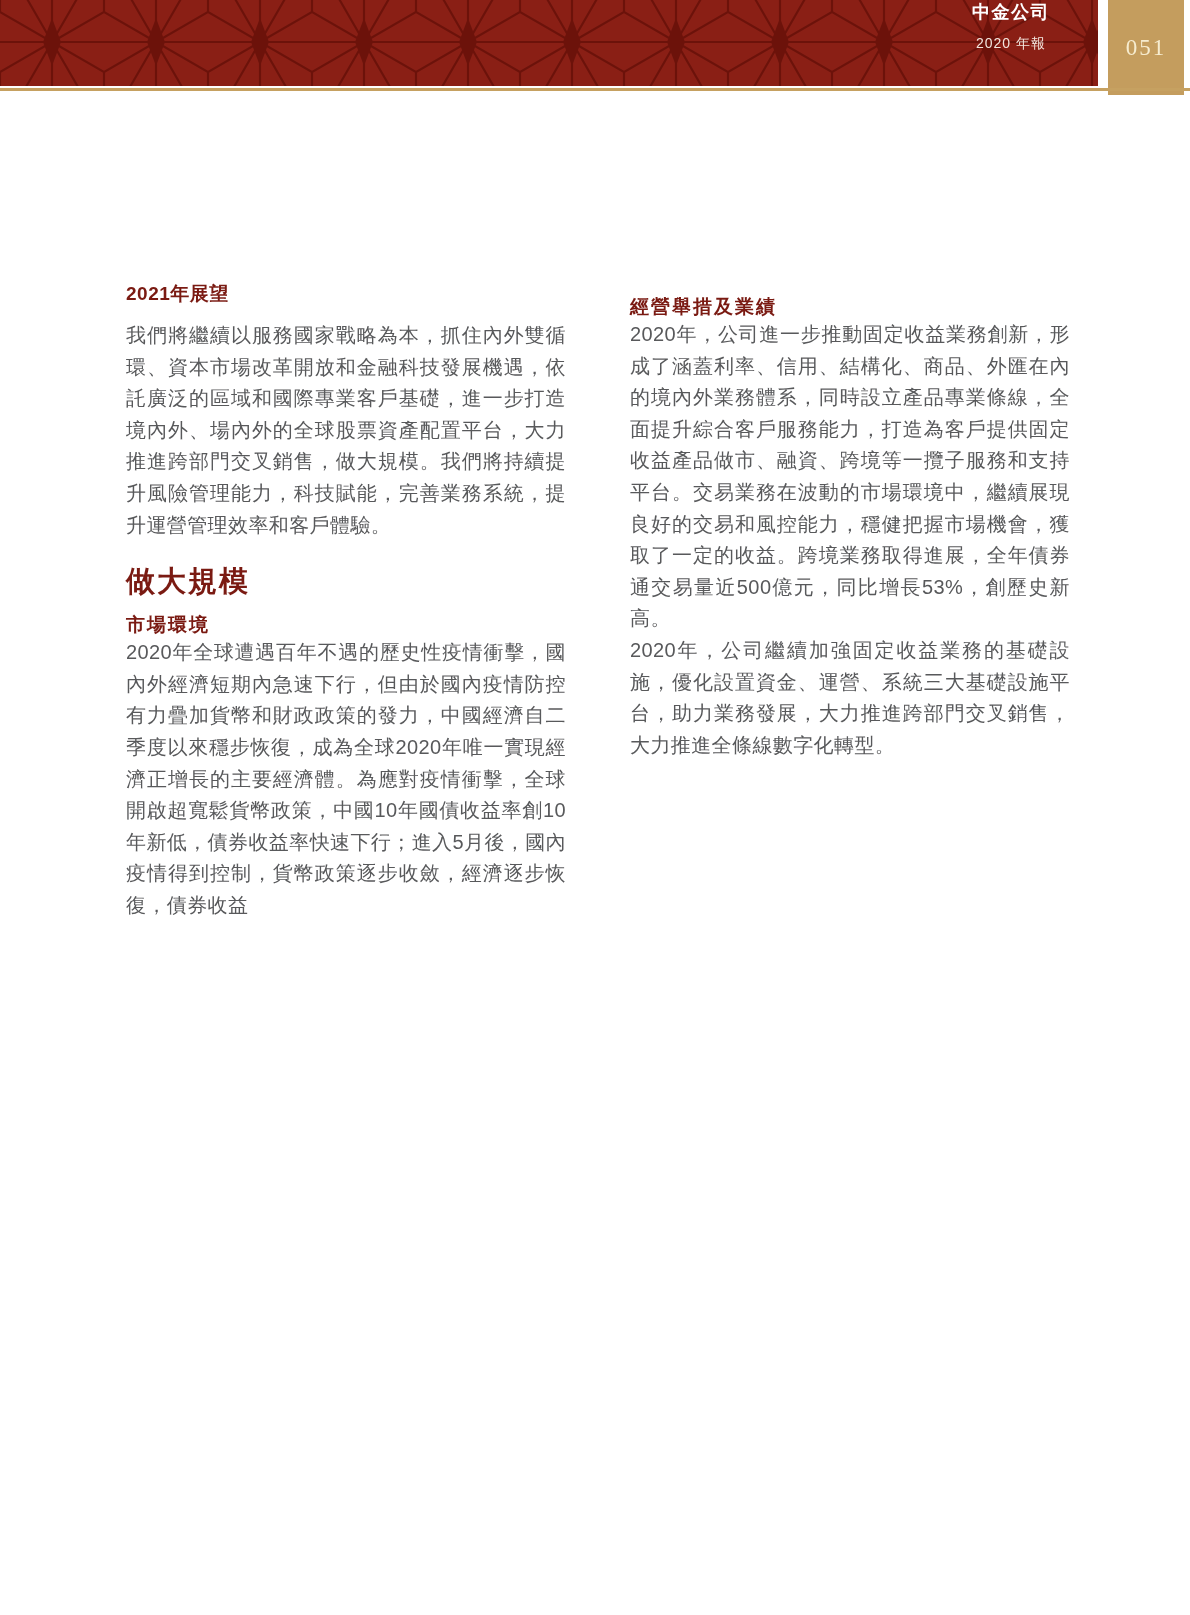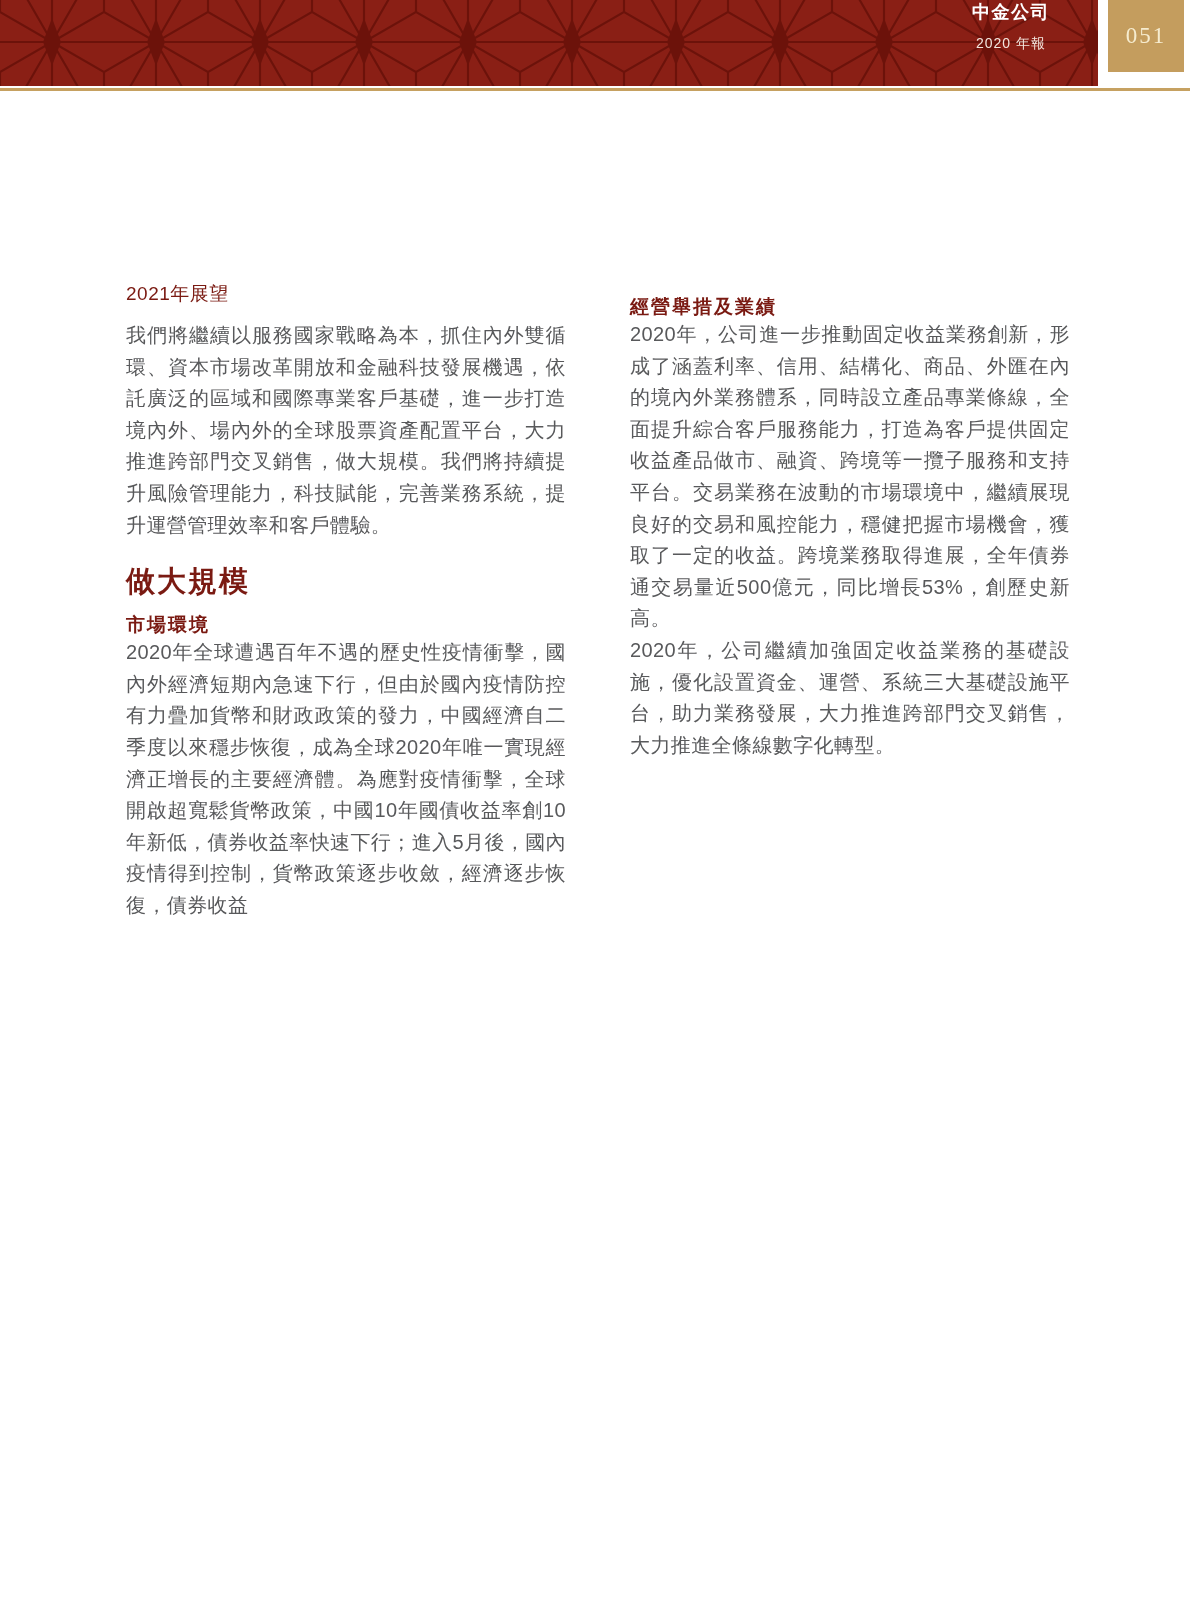--- a/index.html
+++ b/index.html
@@ -24,21 +24,21 @@
     position:absolute;right:48px;top:0;height:63px;
     display:flex;align-items:center;gap:11px;
     white-space:nowrap;
     flex-direction:column;
   }
   .brand{font-weight:700;font-size:18px;color:#ffffff;letter-spacing:1.5px;}
   .report{font-weight:400;font-size:14px;color:#F3E6DE;letter-spacing:1px;}
 
   .page-num-box{
     position:absolute;left:1108px;top:0;
-    width:76px;height:72px;
+    width:76px;height:95px;
     background:#C49D5E;
     display:flex;align-items:center;justify-content:center;
     font-family:"Liberation Serif","DejaVu Serif",serif;
     font-size:23px;color:#F6ECCF;letter-spacing:2px;
   }
   .gold-rule{
     position:absolute;left:0;top:88px;
     width:1190px;height:3px;background:#C6A161;
   }
 
@@ -52,21 +52,21 @@
     font-size:20px;
     line-height:31.6px;
     color:#58595B;
     text-align:justify;
     text-justify:inter-character;
     letter-spacing:0.4px;
     font-weight:400;
   }
   .h-outlook{
     margin:12px 0 14px 0;
-    font-size:19px;line-height:24px;font-weight:400;
+    font-size:19px;line-height:24px;font-weight:700;
     color:#7A1A12;letter-spacing:0.5px;
   }
   .h-major{
     margin:22px 0 0 0;
     font-size:29px;line-height:36px;font-weight:600;
     color:#7A1A12;letter-spacing:2px;
   }
   .h-sub{
     margin:13px 0 0 0;
     font-size:19px;line-height:25px;font-weight:700;

